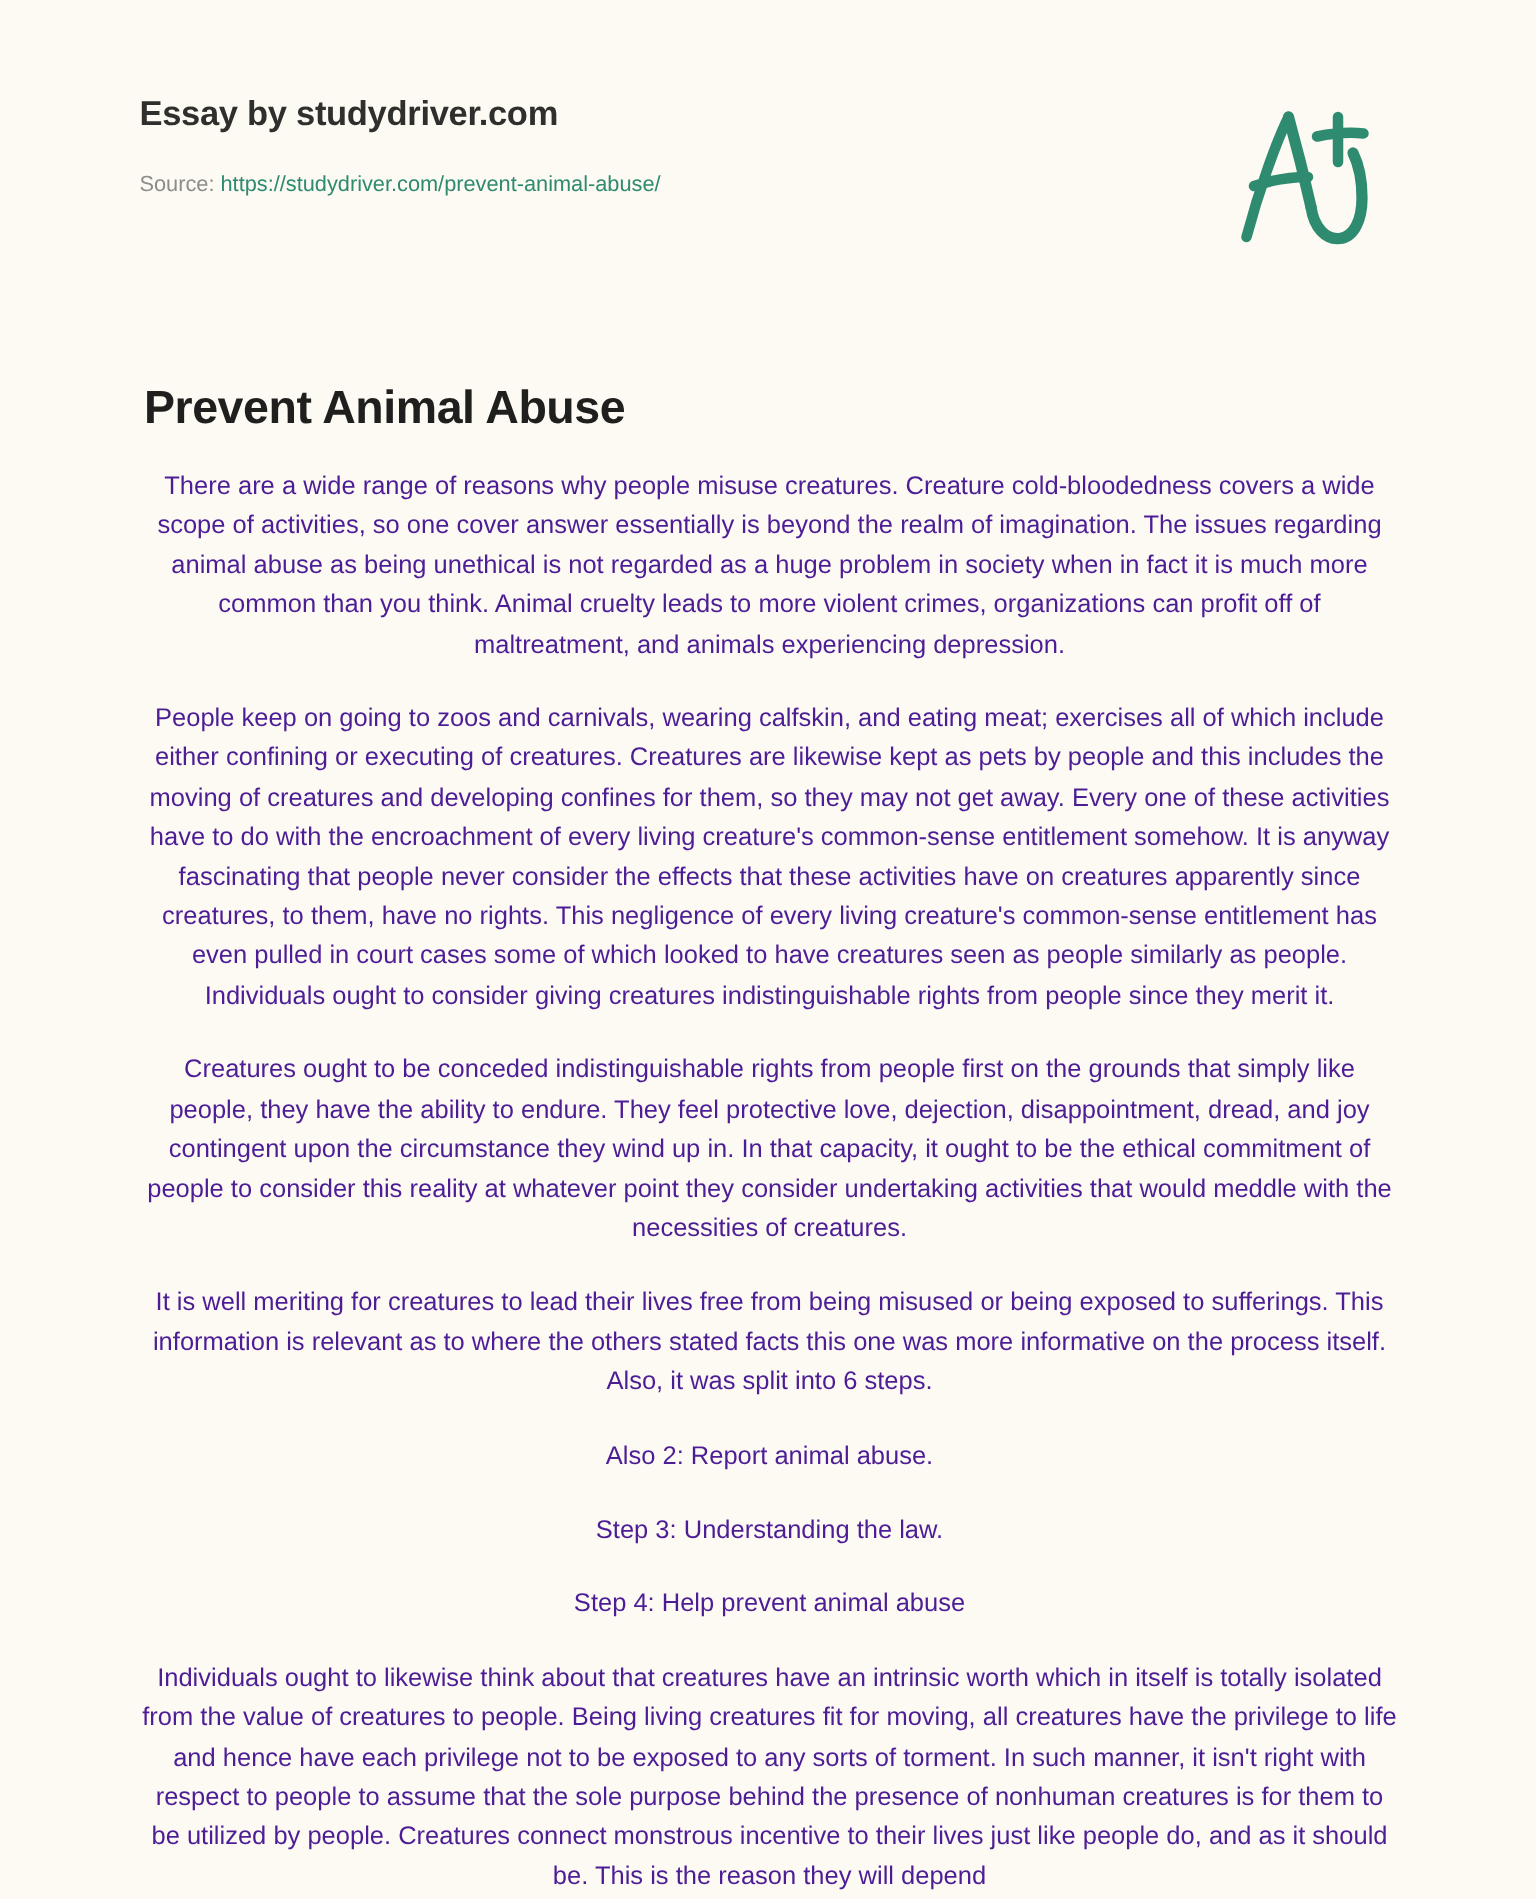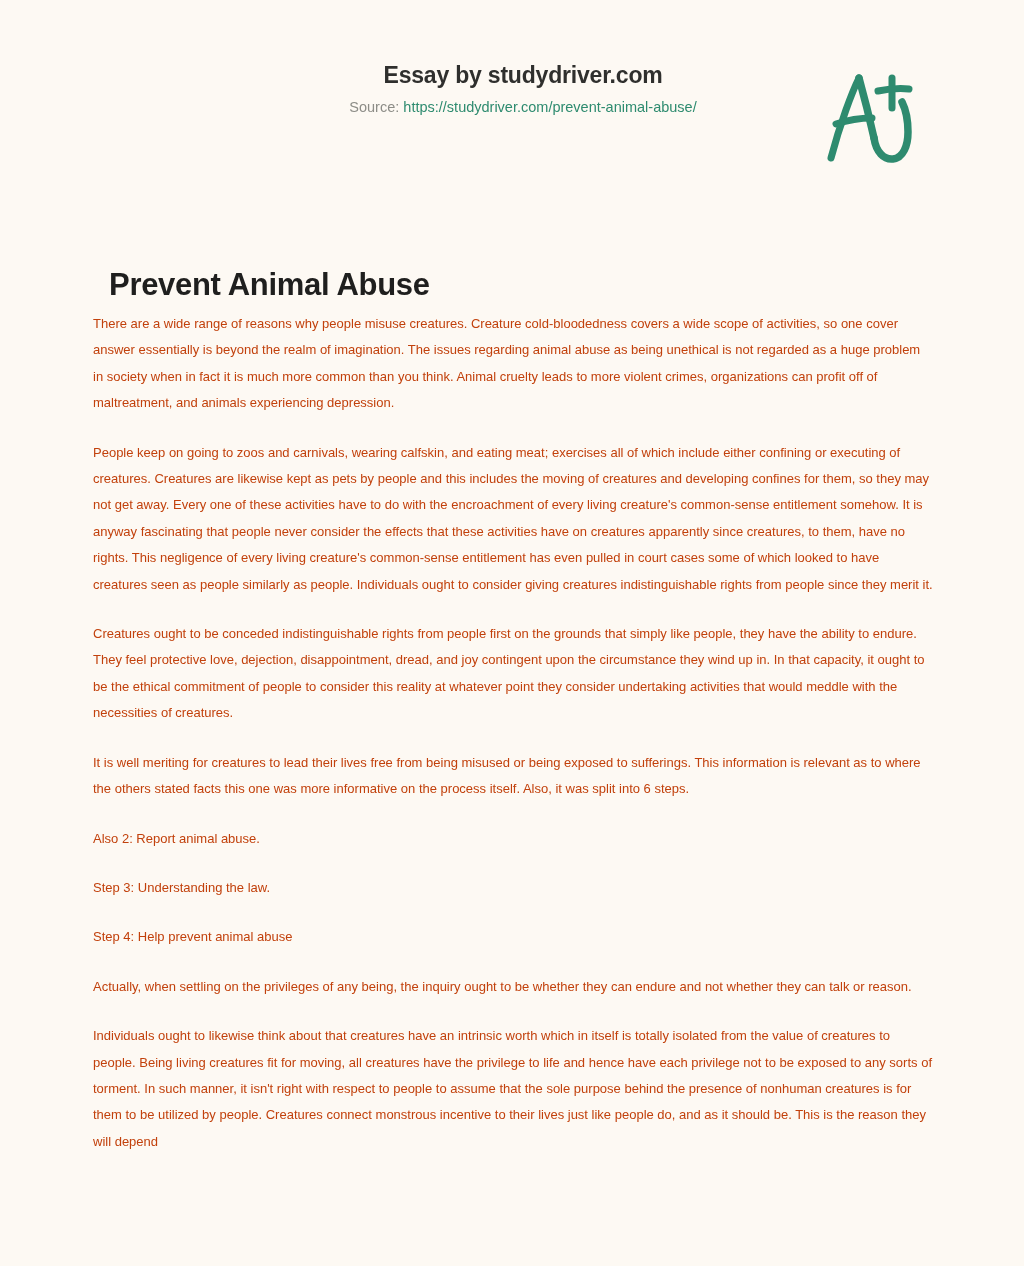--- a/index.html
+++ b/index.html
@@ -23,32 +23,31 @@
     height: 1266px;
     box-sizing: border-box;
   }
 
   
   .header {
     position: absolute;
     left: 93px;
     top: 62px;
     width: 860px;
-    text-align: center;
   }
   .brand-line {
     font-size: 23px;
     font-weight: bold;
     color: #2f2f2d;
     letter-spacing: -0.2px;
     line-height: 1.2;
     white-space: nowrap;
   }
   .source-line {
-    margin-top: 8px;
+    margin-top: 24px;
     font-size: 14.5px;
     line-height: 1.3;
     color: #8d8d87;
     white-space: nowrap;
   }
   .source-label {
     color: #8d8d87;
   }
   .source-url {
     color: #2e8b6f;
@@ -72,36 +71,36 @@
   
   .doc-title {
     position: absolute;
     left: 93px;
     top: 250px;
     font-size: 31px;
     font-weight: bold;
     color: #1f1f1e;
     letter-spacing: -0.3px;
     line-height: 1.25;
-    margin: 16px;
+    margin: 3px;
   }
 
   
   .body-content {
     position: absolute;
     left: 93px;
     top: 311px;
     width: 840px;
   }
   .body-content p {
     margin: 0 0 23px 0;
-    font-size: 13px;
+    font-size: 17px;
     line-height: 26.4px;
-    color: #c2410c;
-    text-align: left;
+    color: #4c1d95;
+    text-align: center;
   }
   .body-content p.step {
     margin-bottom: 23px;
   }
   .body-content p:last-child {
     margin-bottom: 4px;
   }
 </style>
 </head>
 <body>
@@ -138,17 +137,16 @@
   <h1 class="doc-title">Prevent Animal Abuse</h1>
 
   <div class="body-content">
     <p>There are a wide range of reasons why people misuse creatures. Creature cold-bloodedness covers a wide scope of activities, so one cover answer essentially is beyond the realm of imagination. The issues regarding animal abuse as being unethical is not regarded as a huge problem in society when in fact it is much more common than you think. Animal cruelty leads to more violent crimes, organizations can profit off of maltreatment, and animals experiencing depression.</p>
     <p>People keep on going to zoos and carnivals, wearing calfskin, and eating meat; exercises all of which include either confining or executing of creatures. Creatures are likewise kept as pets by people and this includes the moving of creatures and developing confines for them, so they may not get away. Every one of these activities have to do with the encroachment of every living creature's common-sense entitlement somehow. It is anyway fascinating that people never consider the effects that these activities have on creatures apparently since creatures, to them, have no rights. This negligence of every living creature's common-sense entitlement has even pulled in court cases some of which looked to have creatures seen as people similarly as people. Individuals ought to consider giving creatures indistinguishable rights from people since they merit it.</p>
     <p>Creatures ought to be conceded indistinguishable rights from people first on the grounds that simply like people, they have the ability to endure. They feel protective love, dejection, disappointment, dread, and joy contingent upon the circumstance they wind up in. In that capacity, it ought to be the ethical commitment of people to consider this reality at whatever point they consider undertaking activities that would meddle with the necessities of creatures.</p>
     <p>It is well meriting for creatures to lead their lives free from being misused or being exposed to sufferings. This information is relevant as to where the others stated facts this one was more informative on the process itself. Also, it was split into 6 steps.</p>
     <p class="step">Also 2: Report animal abuse.</p>
     <p class="step">Step 3: Understanding the law.</p>
     <p class="step">Step 4: Help prevent animal abuse</p>
-    <p>Actually, when settling on the privileges of any being, the inquiry ought to be whether they can endure and not whether they can talk or reason.</p>
     <p>Individuals ought to likewise think about that creatures have an intrinsic worth which in itself is totally isolated from the value of creatures to people. Being living creatures fit for moving, all creatures have the privilege to life and hence have each privilege not to be exposed to any sorts of torment. In such manner, it isn't right with respect to people to assume that the sole purpose behind the presence of nonhuman creatures is for them to be utilized by people. Creatures connect monstrous incentive to their lives just like people do, and as it should be. This is the reason they will depend</p>
   </div>
 
 </div>
 
 </body></html>

